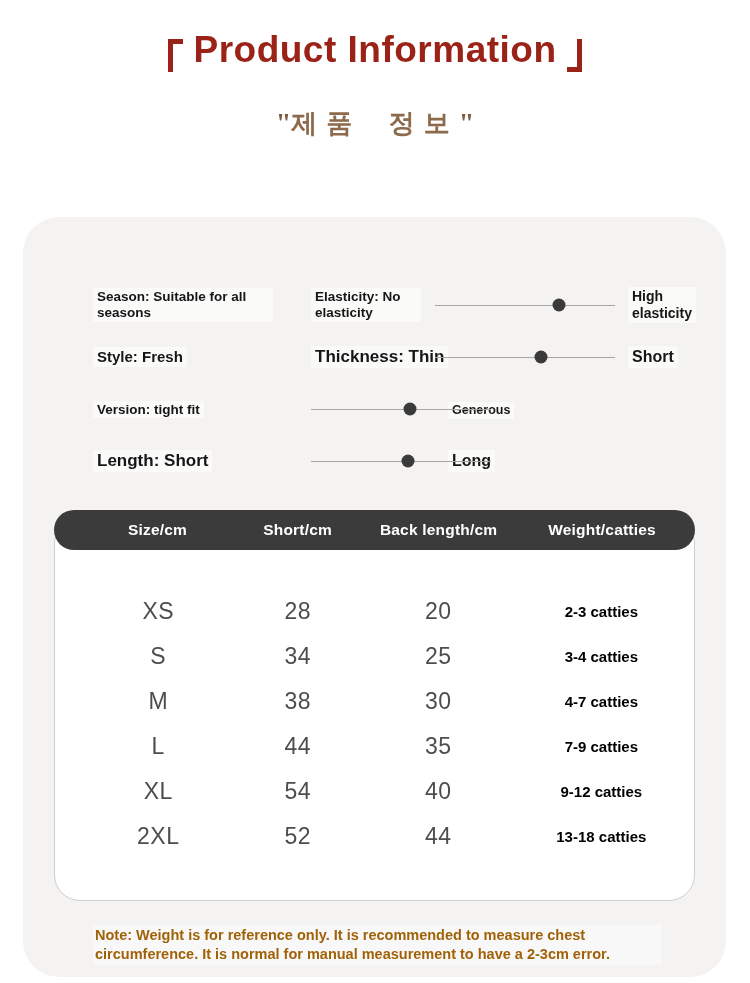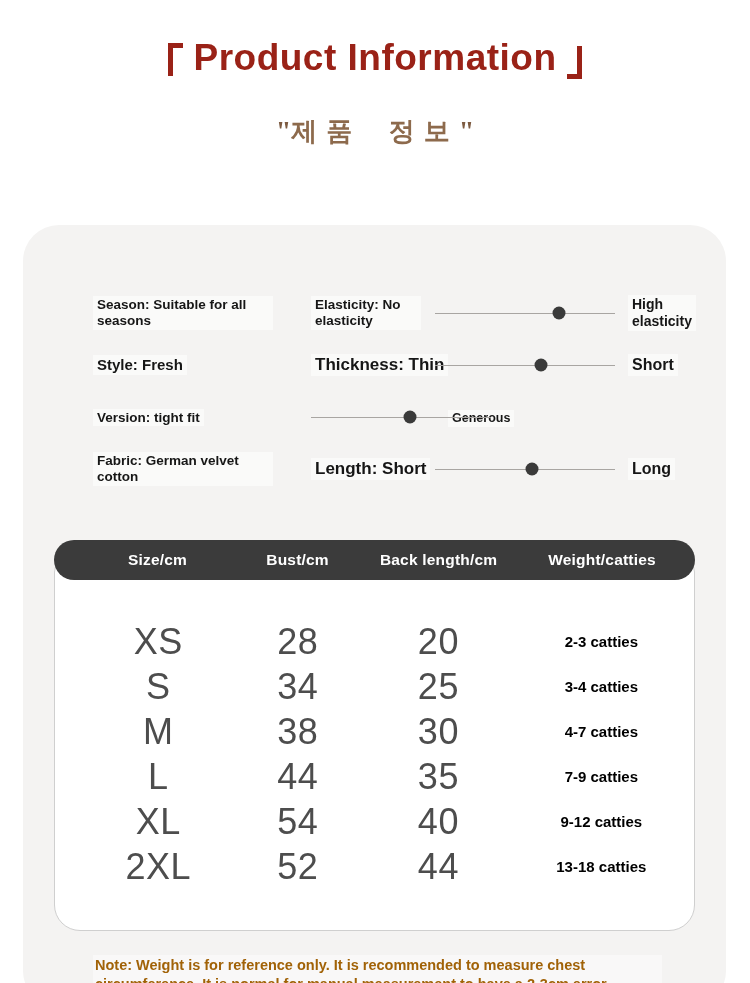--- a/index.html
+++ b/index.html
@@ -1,20 +1,20 @@
 <!DOCTYPE html>
 <html><head>
 <meta charset="utf-8">
 <style>
   html,body { margin:0; padding:0; background:#ffffff; }
   body { width:750px; height:983px; font-family:"Liberation Sans", sans-serif; overflow:hidden; }
 
   
   .title-block { padding-top:24px; text-align:center; }
-  .page-title { margin:12px; display:flex; justify-content:center; align-items:center;
+  .page-title { margin:4px; display:flex; justify-content:center; align-items:flex-end;
                 color:#9a2217; font-size:37px; font-weight:bold; letter-spacing:0.5px; line-height:44px; }
   .bracket { display:inline-block; width:15px; height:33px; box-sizing:border-box; }
   .bracket.bl { border-left:5px solid #9a2217; border-top:5px solid #9a2217; margin:3px 10px 0 0; }
   .bracket.br { border-right:5px solid #9a2217; border-bottom:5px solid #9a2217; margin:8px 0 0 10px; }
   .subtitle { margin-top:34px; font-family:"Liberation Serif","DejaVu Serif",serif;
               color:#8d6a4c; font-size:26px; font-weight:bold; letter-spacing:9px; word-spacing:12px; }
   .subtitle .q { color:#7d5b41; font-size:28px; letter-spacing:0; font-weight:bold; }
 
   
   .card { margin:76px 24px 0 23px; min-height:757px; box-sizing:border-box;
@@ -33,31 +33,31 @@
   .rcell { padding-left:13px; }
   .right-lbl { font-size:14px; line-height:1.2; }
   .row-0 .right-lbl { max-width:72px; }
   .row-1 .right-lbl, .row-3 .right-lbl { font-size:16px; white-space:nowrap; }
   .row-2 .right-lbl { font-size:12.5px; white-space:nowrap; }
   .track { position:relative; height:1px; background:#a8a5a2; width:180px; }
   .dot { position:absolute; top:50%; width:13px; height:13px; border-radius:50%;
          background:#3a3a3a; transform:translate(-50%,-50%); }
 
   
-  .table-wrap { margin:45px -7px 0 -39px; }
+  .table-wrap { margin:23px -7px 0 -39px; }
   .thead { position:relative; z-index:2; height:40px; background:#3b3b3b; border-radius:20px;
            display:grid; grid-template-columns:27% 22% 22% 29%; align-items:center; }
   .hcell { justify-self:center; color:#ffffff; font-weight:bold; font-size:15.5px; letter-spacing:0.2px; }
   .hcell.first, .tcell.first { transform:translateX(17px); }
   .table-card { position:relative; z-index:1; margin-top:-20px; background:#ffffff;
                 border:1px solid #cfcfcf; border-radius:12px 12px 26px 26px;
                 padding:58px 0 41px 0; box-sizing:border-box; }
   .trow { display:grid; grid-template-columns:27% 22% 22% 29%; align-items:center; height:45px; }
   .tcell { justify-self:center; }
-  .tcell.size, .tcell.num { font-size:36px; font-weight:400; color:#4d4d4d; letter-spacing:0.5px; }
+  .tcell.size, .tcell.num { font-size:23px; font-weight:400; color:#4d4d4d; letter-spacing:0.5px; }
   .tcell.weight { font-size:15px; font-weight:bold; color:#000000;
                   background:rgba(255,255,255,0.6); padding:2px 5px; }
 
   
   .note { margin:24px 0 0 0; width:565px; font-size:14.5px; font-weight:bold;
           color:#a16207; line-height:19px; background:rgba(255,255,255,0.45); padding:1px 2px; }
 </style>
 </head>
 <body>
 
@@ -115,39 +115,36 @@
         <div class="dot" style="left: 55%;"></div>
       </div>
     </div>
     <div class="cell rcell">
       <span class="patch lbl right-lbl">Generous</span>
     </div>
   </div>
 
   <div class="attr-row row-3">
     <div class="cell">
-      <span class="patch lbl left-lbl">Fabric: German velvet cotton</span>
-    </div>
-    <div class="cell">
       <span class="patch lbl mid-lbl">Length: Short</span>
     </div>
     <div class="cell">
       <div class="track">
         <div class="dot" style="left: 54%;"></div>
       </div>
     </div>
     <div class="cell rcell">
       <span class="patch lbl right-lbl">Long</span>
     </div>
   </div>
 
   <div class="table-wrap">
     <div class="thead">
       <span class="hcell first">Size/cm</span>
-      <span class="hcell">Bust/cm</span>
+      <span class="hcell">Short/cm</span>
       <span class="hcell">Back length/cm</span>
       <span class="hcell">Weight/catties</span>
     </div>
     <div class="table-card">
       <div class="trow">
         <span class="tcell size first">XS</span>
         <span class="tcell num">28</span>
         <span class="tcell num">20</span>
         <span class="tcell weight">2-3 catties</span>
       </div>

